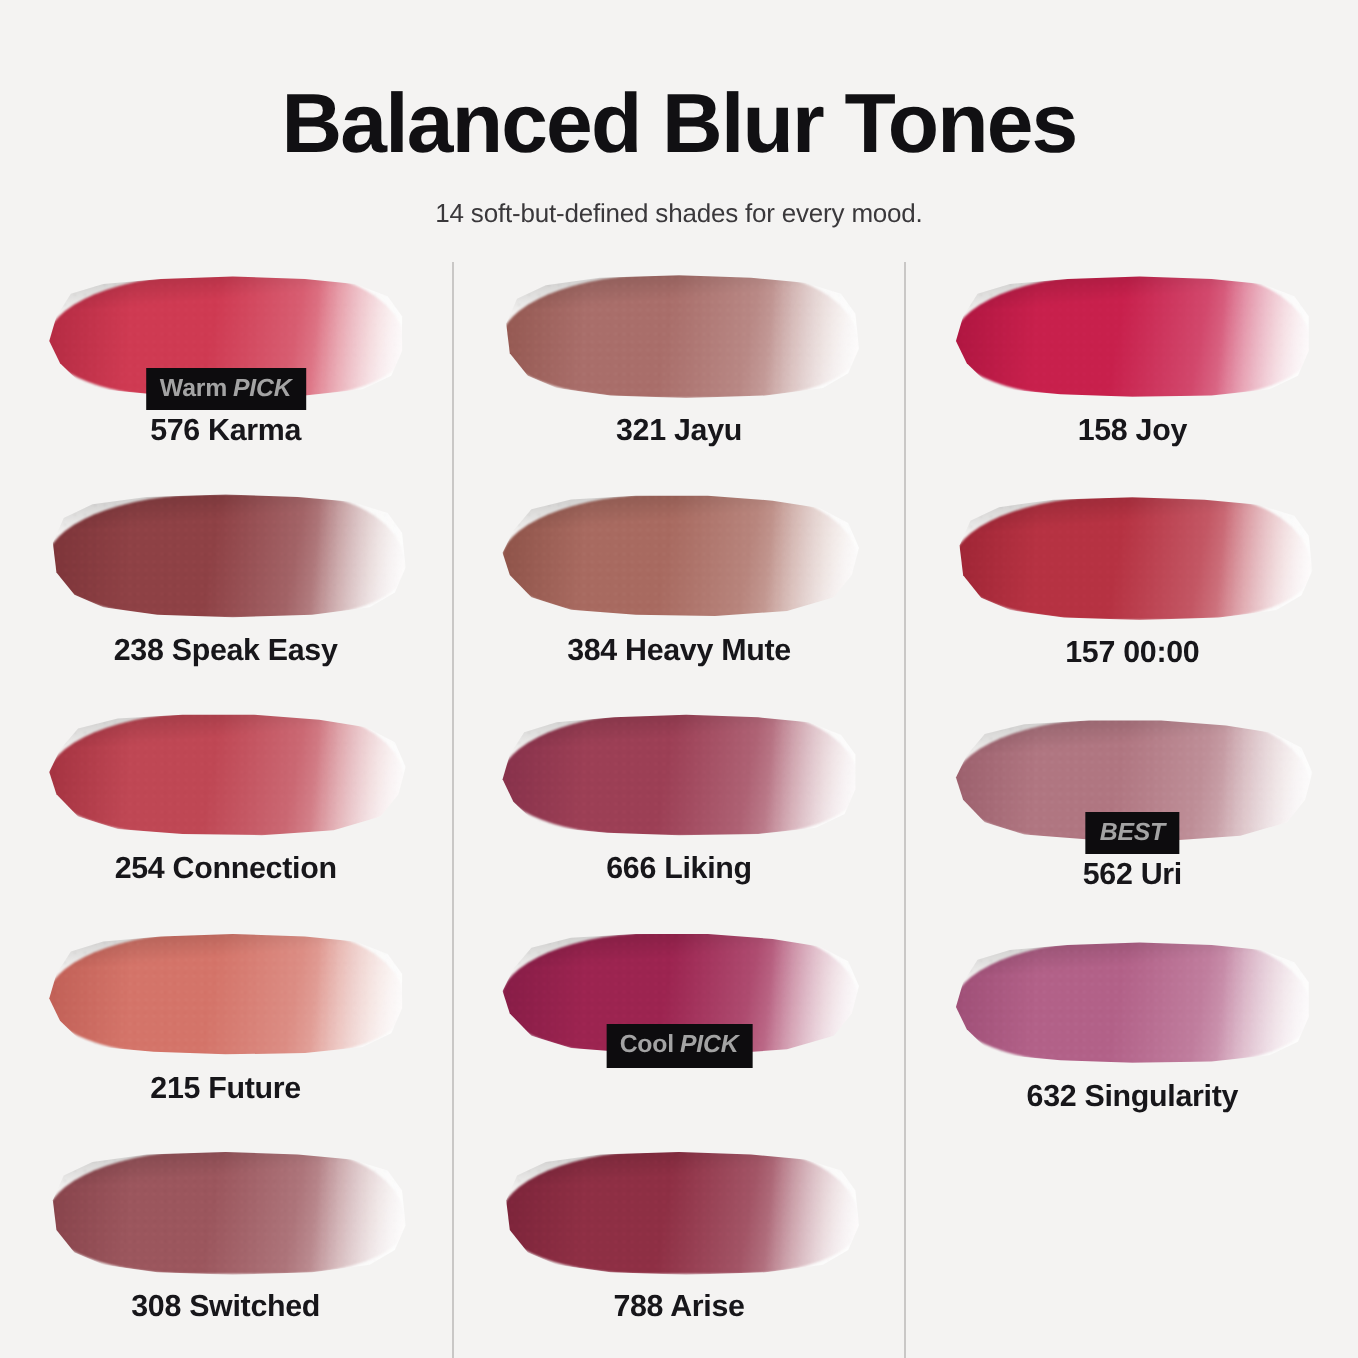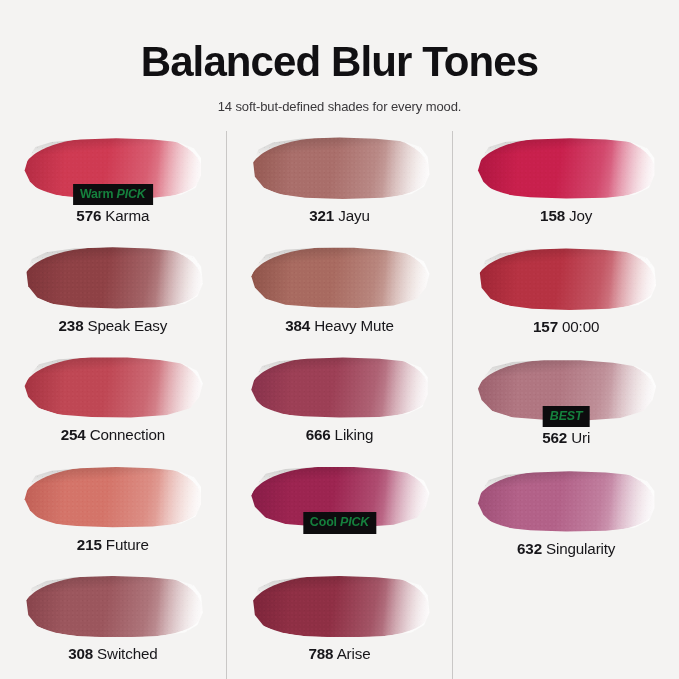--- a/index.html
+++ b/index.html
@@ -91,27 +91,27 @@
 
   
   .caption{
     margin-top:7px;
     font-size:15.2px;line-height:19px;
     color:#17161a;
     white-space:nowrap;
     letter-spacing:-0.15px;
   }
   .code{font-weight:700;}
-  .name{font-weight:400;}
+  .name{font-weight:700;}
 
   
   .badge{
     position:absolute;
     background:#0d0c0e;
-    color:#15803d;
+    color:#a3a3a3;
     font-size:12.4px;line-height:12.4px;
     padding:4px 7px 5px 7px;
     white-space:nowrap;
     letter-spacing:-0.1px;
     z-index:5;
   }
   .badge .b1{font-weight:700;font-style:normal;}
   .badge .b2{font-weight:700;font-style:italic;margin-left:3px;}
   .badge.one .b1{font-weight:700;font-style:italic;}
 </style>

